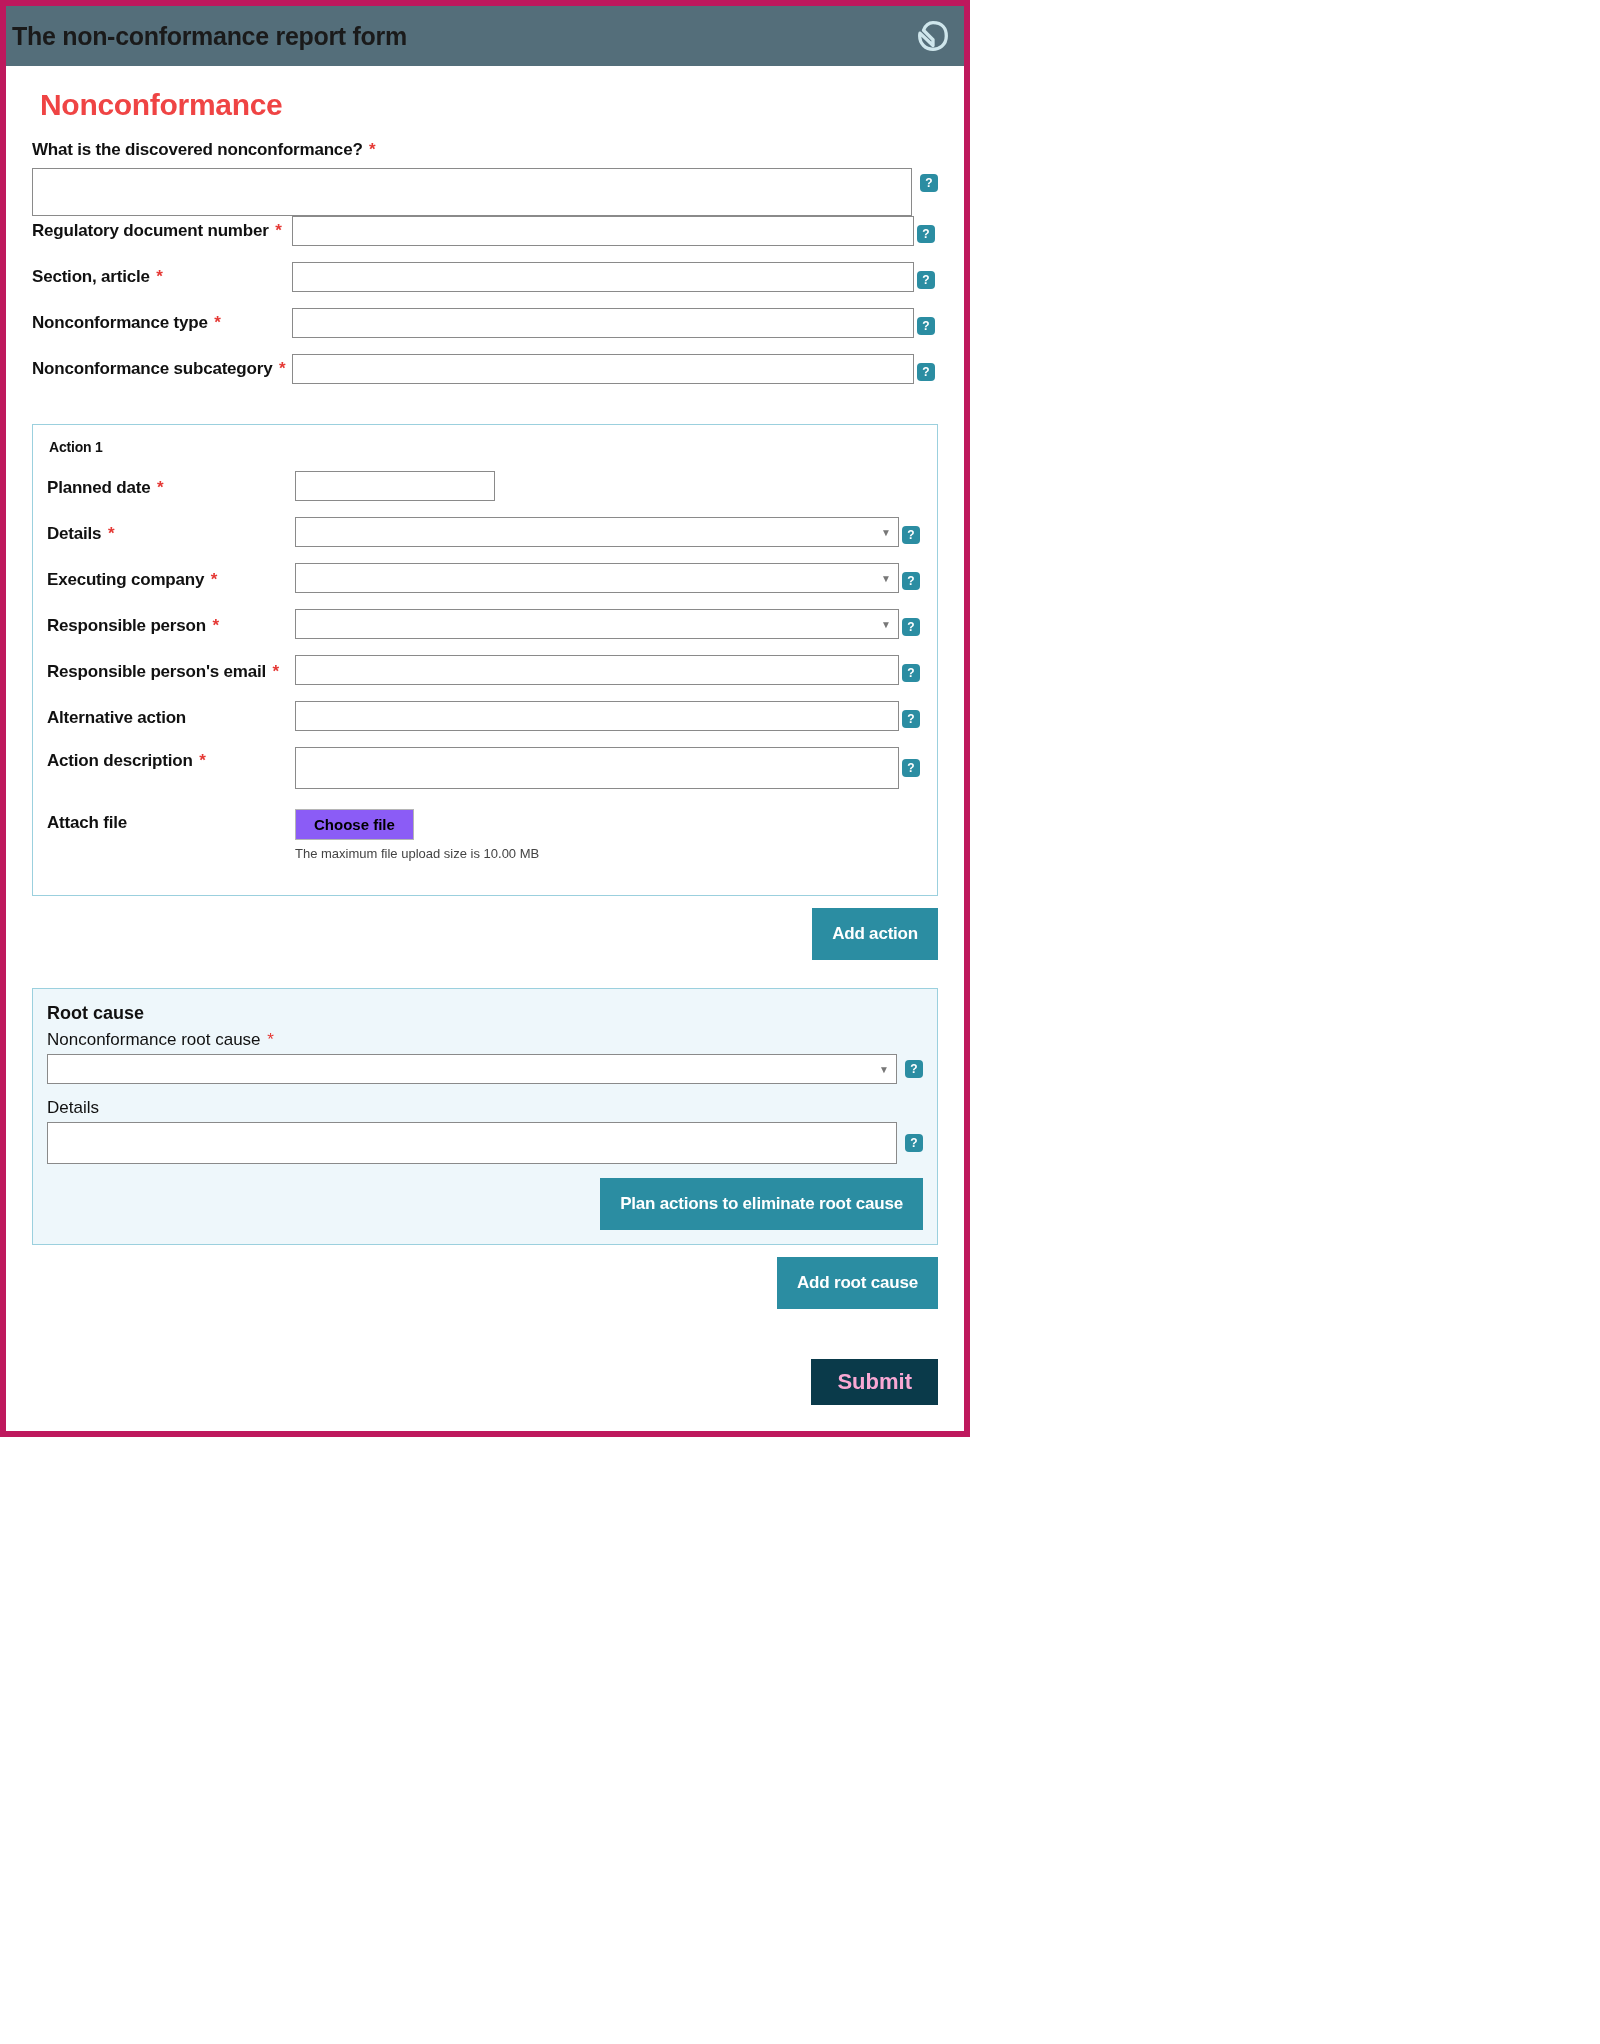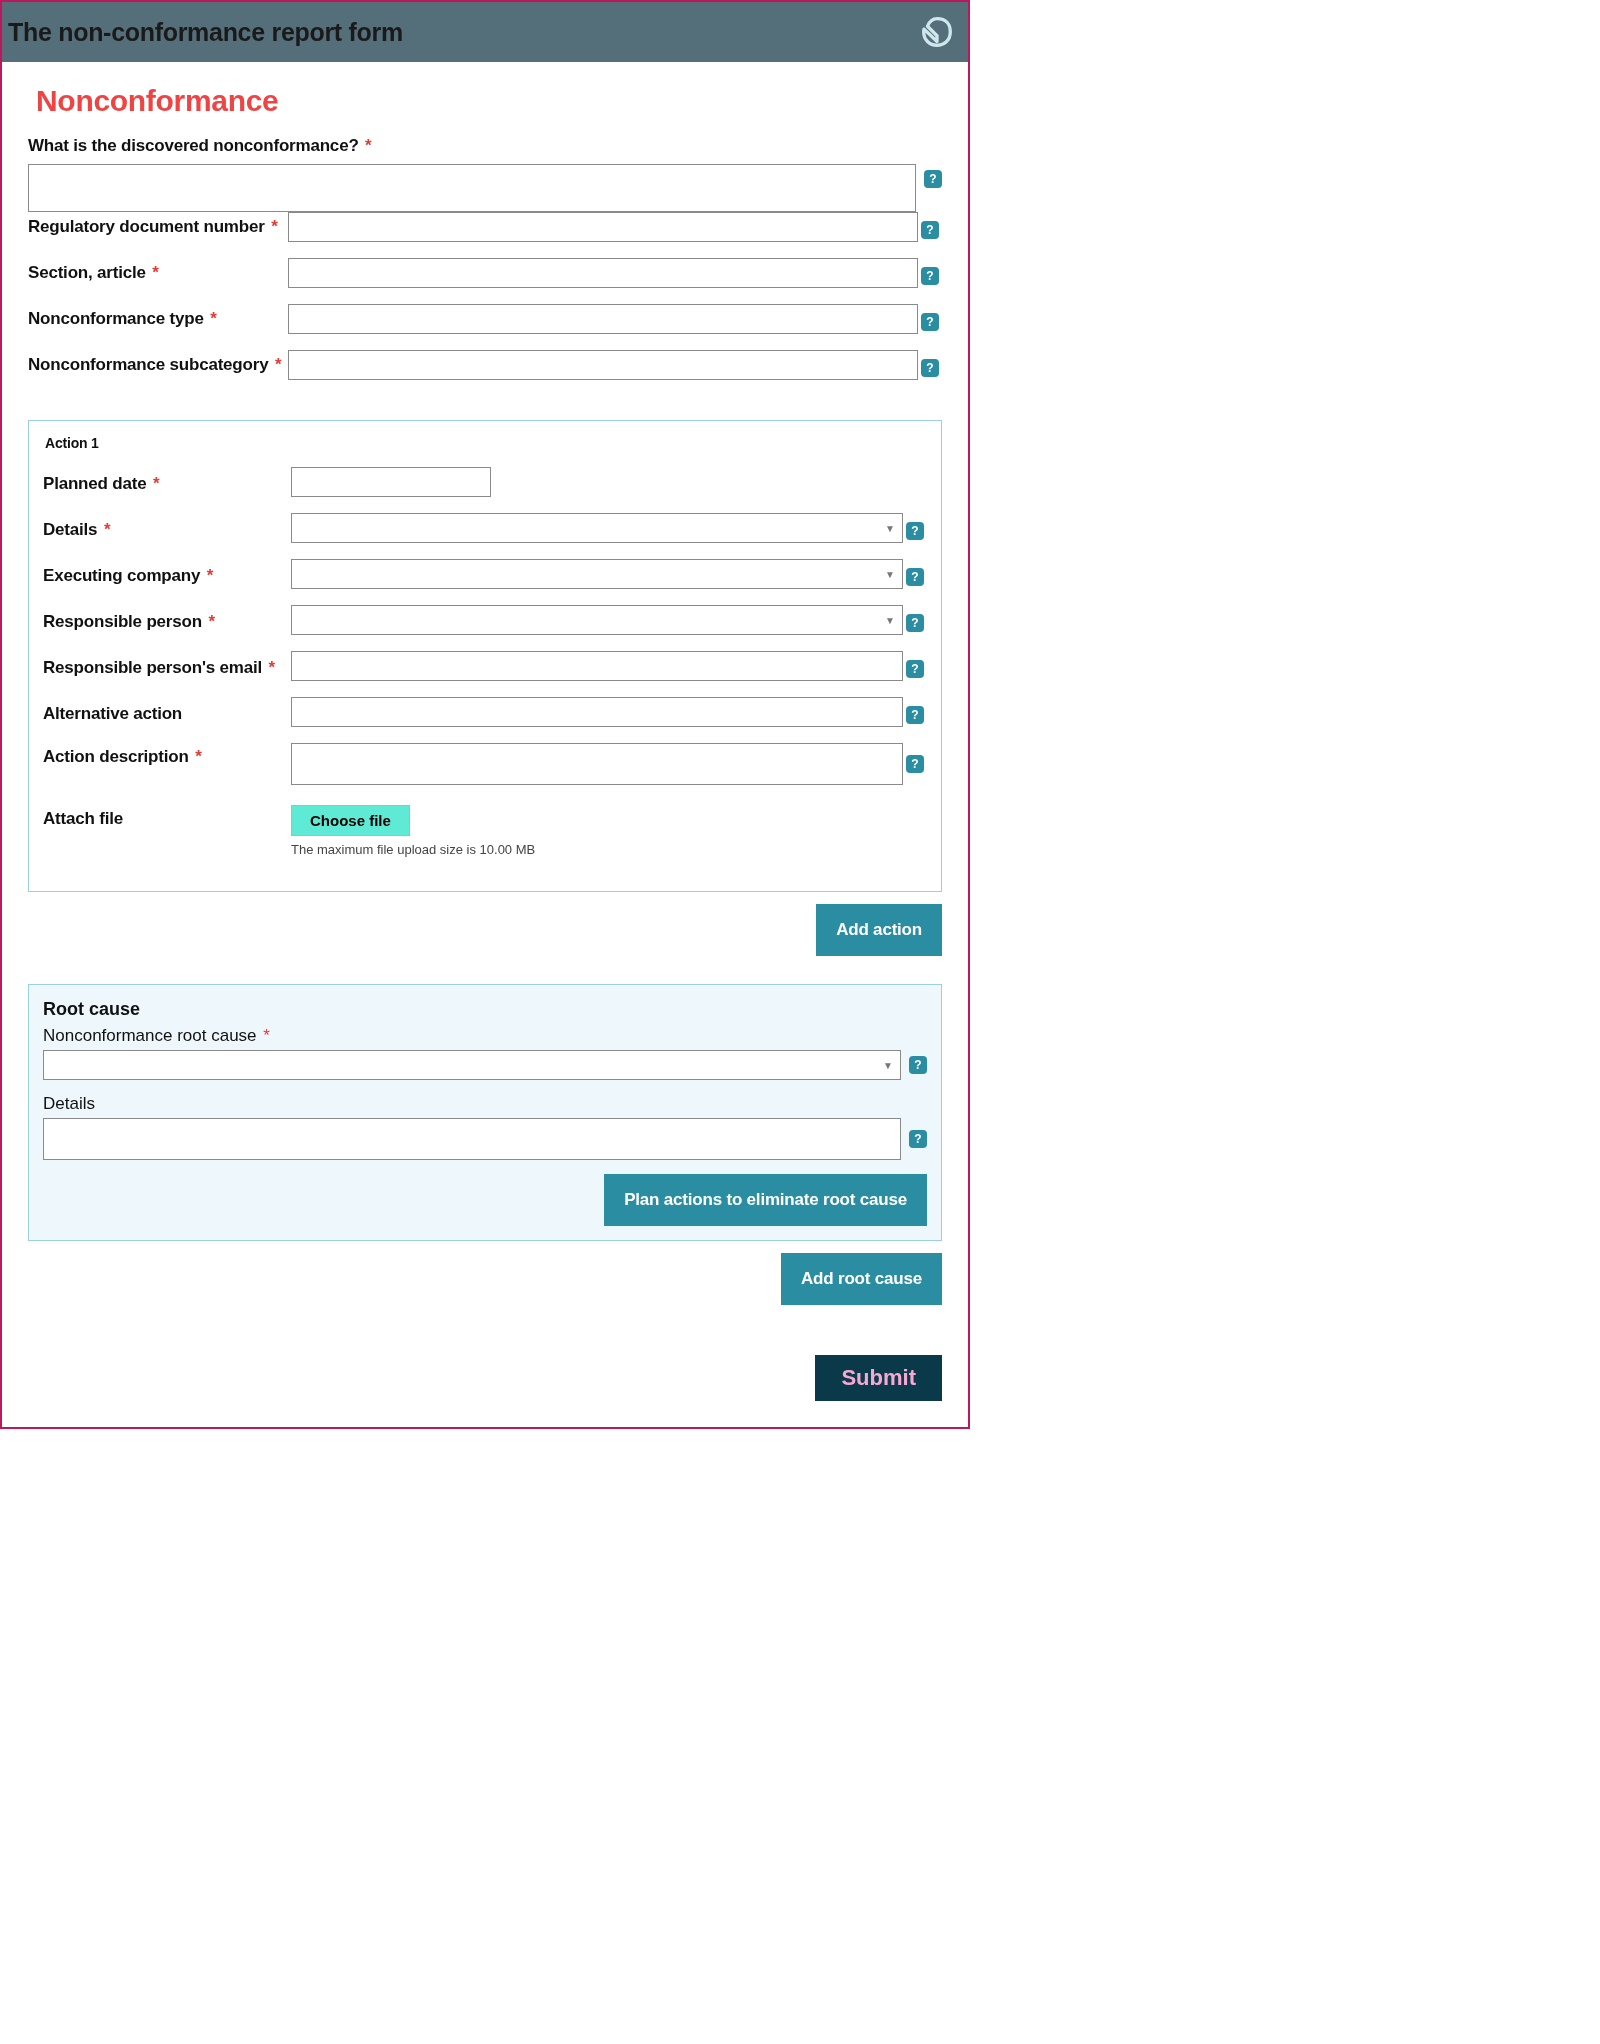--- a/index.html
+++ b/index.html
@@ -8,21 +8,21 @@
     font-family: "Segoe UI", "Helvetica Neue", Arial, sans-serif;
     background: #ffffff;
     width: 1600px;
   }
   .outer {
     width: 1600px;
     padding: 0 0 40px 0;
   }
   .card {
     width: 970px;
-    border: 2px solid #be185d;
+    border: 6px solid #be185d;
     background: #fff;
     margin: 0;
   }
   .card-header {
     height: 60px;
     background: #546e7a;
     display: flex;
     align-items: center;
     justify-content: space-between;
     padding: 0 12px 0 6px;
@@ -128,21 +128,21 @@
     font-weight: 800;
     color: #111;
     margin: 0 0 16px 2px;
     letter-spacing: -0.2px;
   }
   .action-box .form-row-table .col-label { width: 248px; padding-top: 4px; }
 
   .input-date { width: 200px !important; }
 
   .btn-file {
-    background: #5eead4;
+    background: #8b5cf6;
     border: 1px solid #b5b5b5;
     padding: 6px 18px;
     font-size: 15px;
     font-weight: 600;
     cursor: pointer;
     font-family: inherit;
   }
   .file-note {
     font-size: 13px;
     color: #444;

